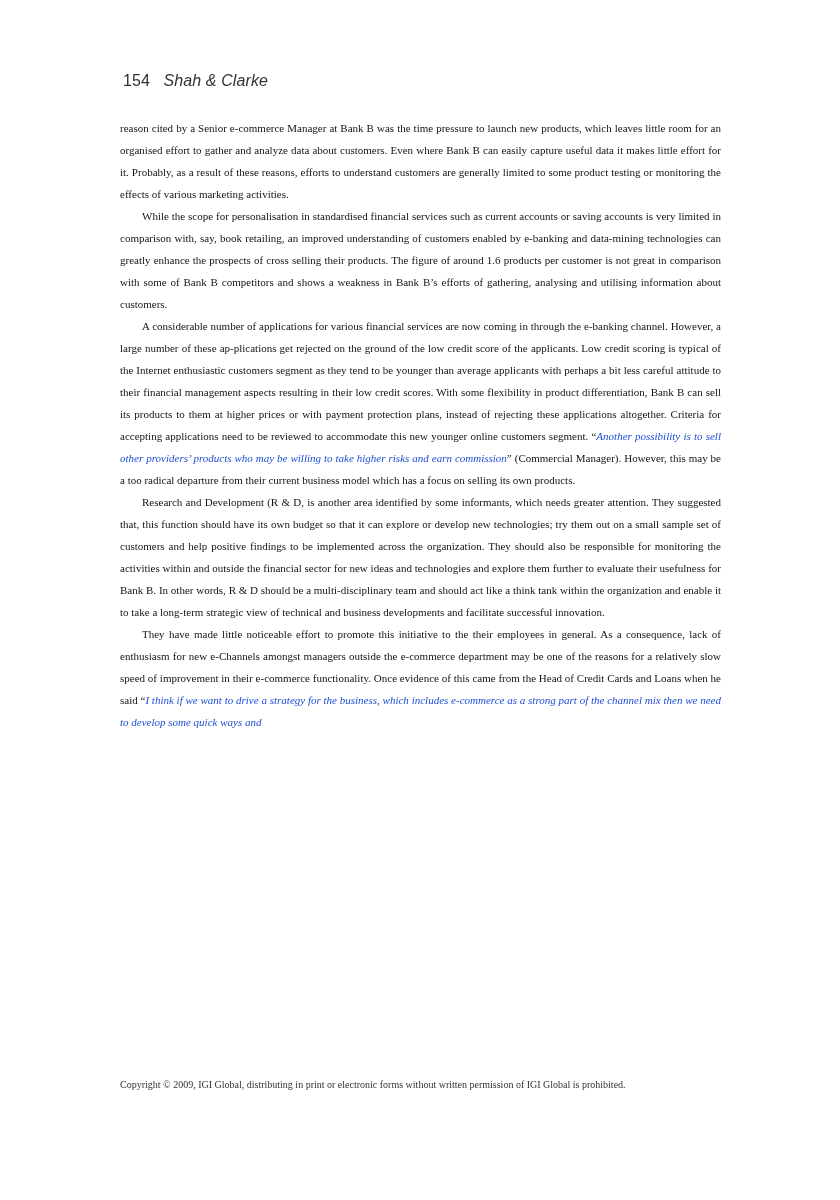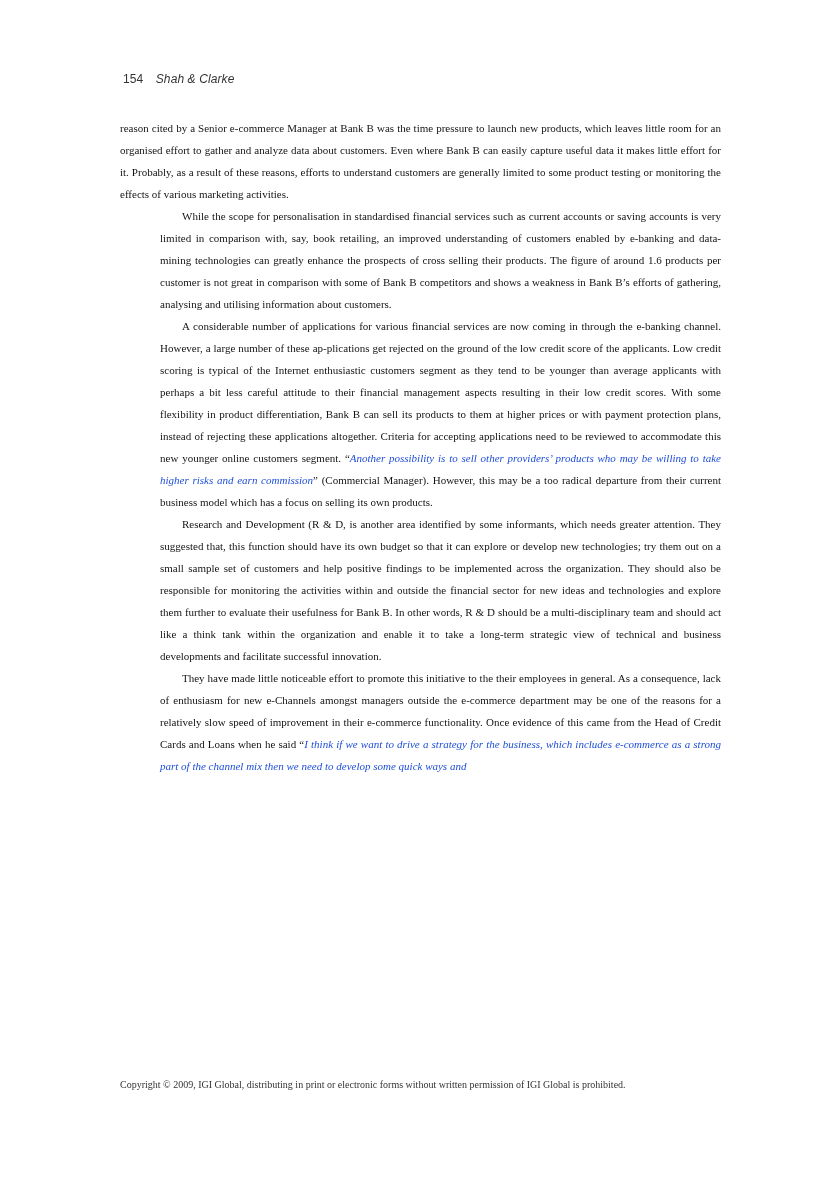--- a/index.html
+++ b/index.html
@@ -12,21 +12,21 @@
       height: 1200px;
       position: relative;
       overflow: hidden;
       color: #1a1a1a;
     }
     .running-head {
       position: absolute;
       left: 123px;
       top: 72px;
       font-family: "Liberation Sans", sans-serif;
-      font-size: 12px;
+      font-size: 16px;
       color: #333333;
       letter-spacing: 0.1px;
     }
     .running-head .page-number {
       margin-right: 9px;
     }
     .running-head .authors {
       font-style: italic;
     }
     .body-text {
@@ -39,21 +39,20 @@
       line-height: 22px;
       color: #141414;
     }
     .body-text p {
       margin: 0;
       text-align: justify;
       text-indent: 0;
     }
     .body-text p.indent {
       text-indent: 22px;
-      margin-left: 40px;
     }
     .body-text em {
       font-style: italic;
       color: #1d4ed8;
     }
     .copyright {
       position: absolute;
       left: 120px;
       top: 1077px;
       width: 604px;

